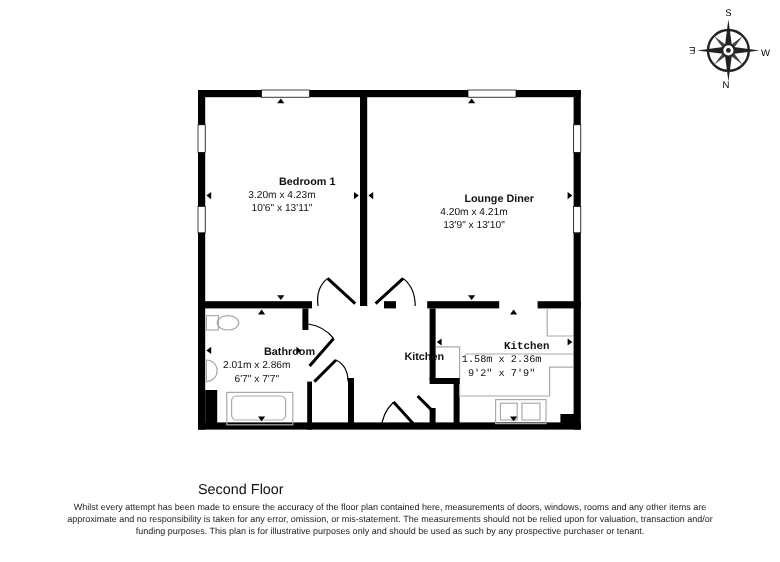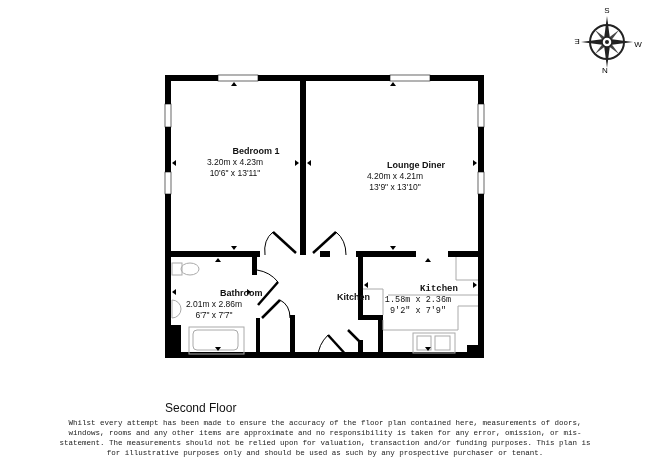--- a/index.html
+++ b/index.html
@@ -1,20 +1,20 @@
 <!DOCTYPE html>
 <html><head>
 <meta charset="utf-8">
 <style>
 html,body{margin:0;padding:0;background:#fff;}
 body{width:650px;height:468px;position:relative;overflow:hidden;font-family:"Liberation Sans",sans-serif;color:#111;}
 .t{position:absolute;text-align:center;}
 #hdr{left:0;width:650px;top:22px;font-size:8.5px;font-weight:bold;line-height:11px;}
 #floor{left:165px;top:381px;font-size:12px;text-align:left;margin-top:20px;}
-#disc{left:55px;width:540px;top:418px;font-size:7.5px;line-height:10px;color:#222;font-family:Liberation Mono, monospace;}
+#disc{left:55px;width:540px;top:418px;font-size:7.5px;line-height:10px;color:#222;}
 svg{position:absolute;left:0;top:0;}
 .rl{position:absolute;text-align:center;font-size:8.5px;line-height:11px;}
 .rl b{font-size:9px;padding-left:42px;}
 </style>
 </head>
 <body>
 
 <div class="t" id="hdr">
 </div>
 

